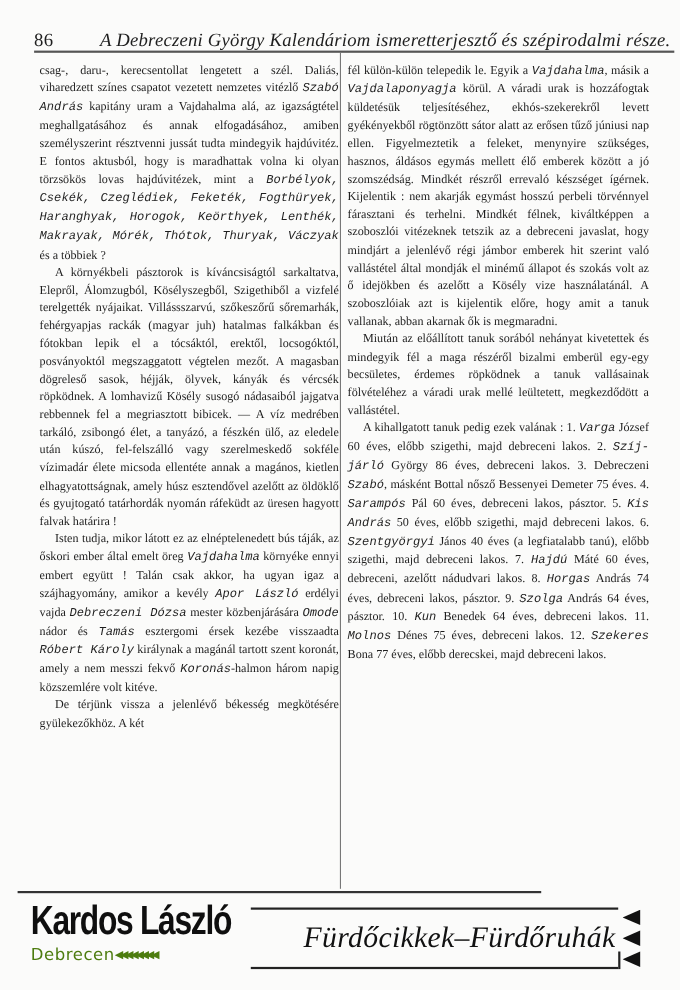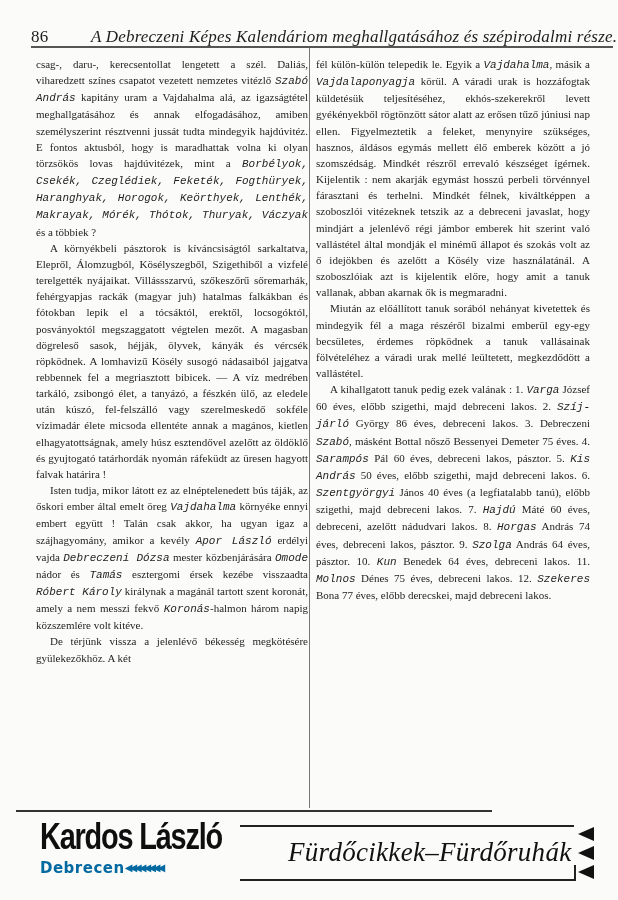--- a/index.html
+++ b/index.html
@@ -38,32 +38,32 @@
   .col-right { left: 316px; width: 274px; }
   .column p { margin: 0; }
   .column p.indent { text-indent: 14px; }
   .column i { font-style: italic; font-family: Liberation Mono, monospace; }
 
   .foot-rule {
     position: absolute; left: 16px; top: 810px; width: 476px; height: 0;
     border-top: 2px solid #333;
   }
 
-  .ad { position: absolute; left: 12px; top: 815px; width: 518px; height: 85px; }
+  .ad { position: absolute; left: 0; top: 815px; width: 518px; height: 85px; }
   .ad-name {
     position: absolute; left: 28px; top: 2px;
     font-family: "Liberation Sans", "DejaVu Sans", sans-serif;
     font-weight: bold; font-size: 37px; line-height: 40px;
     letter-spacing: -1.5px; transform: scaleX(0.78); transform-origin: left top;
     color: #0f0f0f; white-space: nowrap;
   }
   .ad-city {
     position: absolute; left: 28px; top: 45px;
-    font-family: "DejaVu Sans", sans-serif; font-weight: bold;
-    font-size: 15px; line-height: 16px; letter-spacing: 0.5px; color: #0369a1;
+    font-family: "DejaVu Sans", sans-serif; font-weight: normal;
+    font-size: 15px; line-height: 16px; letter-spacing: 0.5px; color: #4d7c0f;
     white-space: nowrap;
   }
   .ad-city .arrows { letter-spacing: -3px; font-size: 10px; vertical-align: 2px; }
   .ad-box {
     position: absolute; left: 228px; top: 10px; width: 334px; height: 52px;
     border-top: 2px solid #222; border-bottom: 2px solid #222;
   }
   .ad-box .tick { position: absolute; right: -2px; bottom: -2px; width: 2px; height: 16px; background:#222; }
   .ad-slogan {
     position: absolute; left: 228px; top: 20px; width: 340px;
@@ -76,21 +76,21 @@
   }
   .ad-triangles svg { display: block; }
 </style>
 </head>
 <body>
 
 <div class="page">
 
   <div class="running-head">
     <span class="pageno">86</span>
-    <span class="title">A Debreczeni Képes Kalendáriom meghallgatásához és szépirodalmi része.</span>
+    <span class="title">A Debreczeni György Kalendáriom ismeretterjesztő és szépirodalmi része.</span>
   </div>
   <div class="head-rule"></div>
 
   <div class="col-divider"></div>
 
   <div class="column col-left" id="col-left">
       <p class=""><span>csag-, daru-, kerecsentollat lengetett a szél. Daliás, viharedzett színes csapatot vezetett nemzetes vitézlő </span><i>Szabó András</i><span> kapitány uram a Vajdahalma alá, az igazságtétel meghallgatásához és annak elfogadásához, amiben személyszerint résztvenni jussát tudta mindegyik hajdúvitéz. E fontos aktusból, hogy is maradhattak volna ki olyan törzsökös lovas hajdúvitézek, mint a </span><i>Borbélyok, Csekék, Czeglédiek, Feketék, Fogthüryek, Haranghyak, Horogok, Keörthyek, Lent­hék, Makrayak, Mórék, Thótok, Thuryak, Váczyak</i><span> és a többiek ?</span></p>
       <p class="indent"><span>A környékbeli pásztorok is kíváncsi­ságtól sarkaltatva, Elepről, Álomzug­ból, Kösélyszegből, Szigethiből a vizfelé terelgették nyájaikat. Villássszarvú, szőkeszőrű sőremarhák, fehérgyapjas rackák (magyar juh) hatalmas falkák­ban és fótokban lepik el a tócsáktól, erektől, locsogóktól, posványoktól meg­szaggatott végtelen mezőt. A magasban dögreleső sasok, héjják, ölyvek, kányák és vércsék röpködnek. A lomhavizű Kösély susogó nádasaiból jajgatva reb­bennek fel a megriasztott bibicek. — A víz medrében tarkáló, zsibongó élet, a tanyázó, a fészkén ülő, az eledele után kúszó, fel-felszálló vagy szerelmeskedő sokféle vízimadár élete micsoda ellen­téte annak a magános, kietlen elhagya­tottságnak, amely húsz esztendővel az­előtt az öldöklő és gyujtogató tatár­hordák nyomán ráfeküdt az üresen hagyott falvak határira !</span></p>
       <p class="indent"><span>Isten tudja, mikor látott ez az elnép­telenedett bús táják, az őskori ember által emelt öreg </span><i>Vajdahalma</i><span> környéke ennyi embert együtt ! Talán csak akkor, ha ugyan igaz a szájhagyomány, amikor a kevély </span><i>Apor László</i><span> erdélyi vajda </span><i>Debreczeni Dózsa</i><span> mester közbenjárá­sára </span><i>Omode</i><span> nádor és </span><i>Tamás</i><span> esztergomi érsek kezébe visszaadta </span><i>Róbert Károly</i><span> királynak a magánál tartott szent ko­ronát, amely a nem messzi fekvő </span><i>Koronás</i><span>-halmon három napig közszem­lére volt kitéve.</span></p>
       <p class="indent"><span>De térjünk vissza a jelenlévő békes­ség megkötésére gyülekezőkhöz. A két</span></p>

